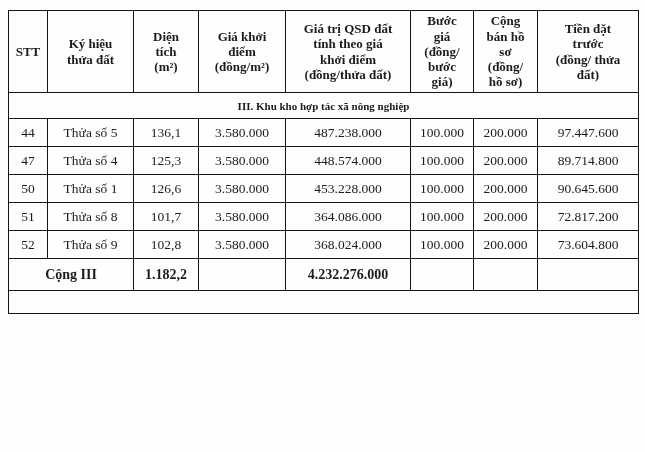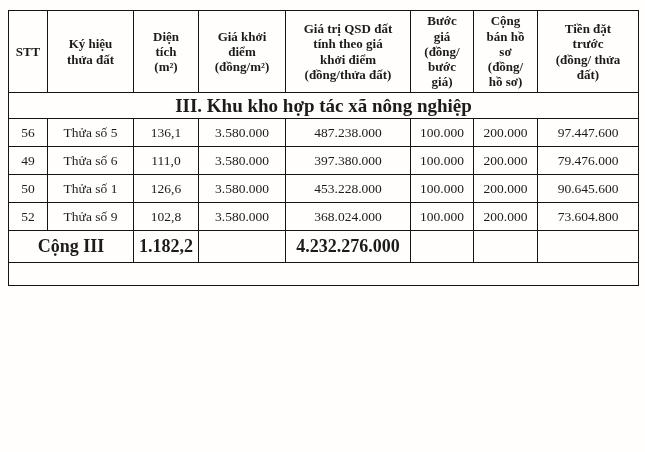--- a/index.html
+++ b/index.html
@@ -37,33 +37,33 @@
   }
   thead th {
     font-weight: bold;
     font-size: 13px;
     line-height: 1.18;
     white-space: pre-line;
     height: 81px;
   }
   tr.section-row td {
     font-weight: bold;
-    font-size: 19px;
+    font-size: 11px;
     height: 25px;
     margin-left: 9px;
   }
   tbody.data-rows td {
     font-size: 13.5px;
     font-weight: normal;
     height: 27px;
     white-space: nowrap;
   }
   tr.total-row td {
     font-weight: bold;
-    font-size: 18px;
+    font-size: 14px;
     height: 31px;
   }
   tr.partial-row td {
     height: 22px;
   }
 </style>
 </head>
 <body>
 
 <div class="page">
@@ -110,48 +110,58 @@
       </tr>
     </thead>
     <tbody>
       <tr class="section-row">
         <td colspan="8">III. Khu kho hợp tác xã nông nghiệp</td>
       </tr>
     </tbody>
     <tbody class="data-rows">
 
     <tr>
-          <td>56</td>
+          <td>44</td>
           <td>Thửa số 5</td>
           <td>136,1</td>
           <td>3.580.000</td>
           <td>487.238.000</td>
           <td>100.000</td>
           <td>200.000</td>
           <td>97.447.600</td>
         </tr>
         <tr>
-          <td>49</td>
-          <td>Thửa số 6</td>
-          <td>111,0</td>
+          <td>47</td>
+          <td>Thửa số 4</td>
+          <td>125,3</td>
           <td>3.580.000</td>
-          <td>397.380.000</td>
+          <td>448.574.000</td>
           <td>100.000</td>
           <td>200.000</td>
-          <td>79.476.000</td>
+          <td>89.714.800</td>
         </tr>
         <tr>
           <td>50</td>
           <td>Thửa số 1</td>
           <td>126,6</td>
           <td>3.580.000</td>
           <td>453.228.000</td>
           <td>100.000</td>
           <td>200.000</td>
           <td>90.645.600</td>
+        </tr>
+        <tr>
+          <td>51</td>
+          <td>Thửa số 8</td>
+          <td>101,7</td>
+          <td>3.580.000</td>
+          <td>364.086.000</td>
+          <td>100.000</td>
+          <td>200.000</td>
+          <td>72.817.200</td>
         </tr>
         <tr>
           <td>52</td>
           <td>Thửa số 9</td>
           <td>102,8</td>
           <td>3.580.000</td>
           <td>368.024.000</td>
           <td>100.000</td>
           <td>200.000</td>
           <td>73.604.800</td>

